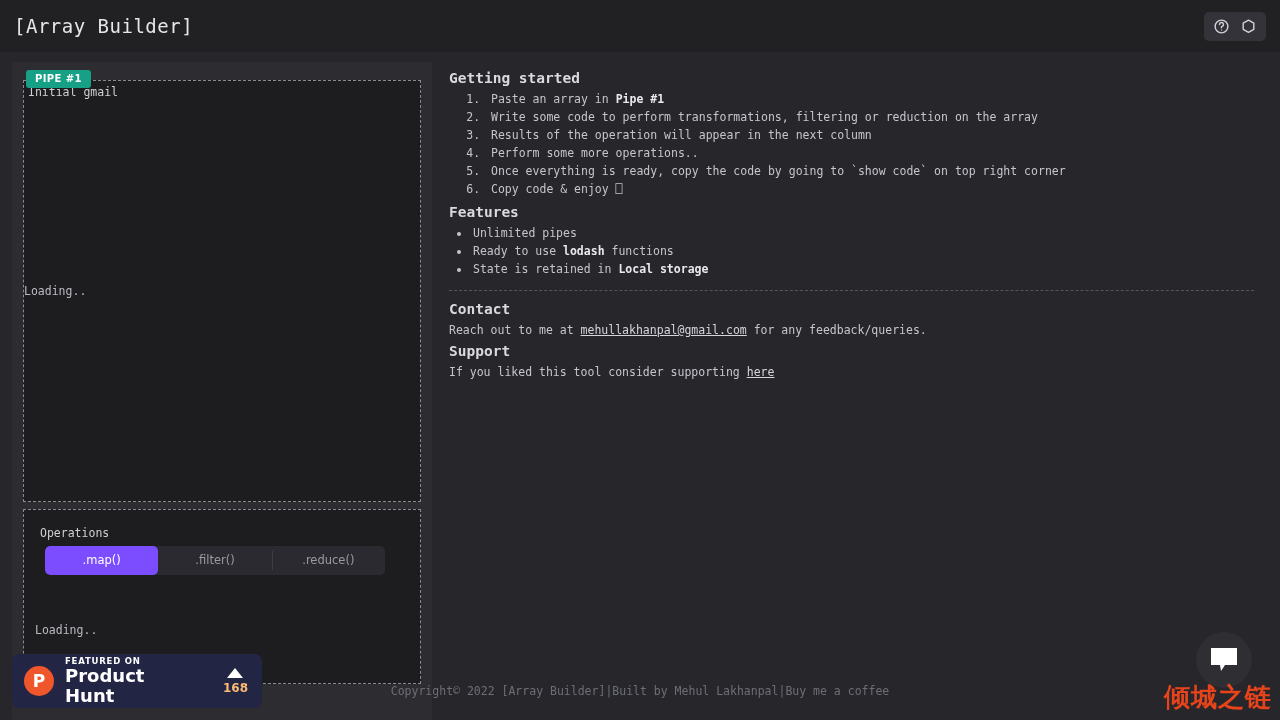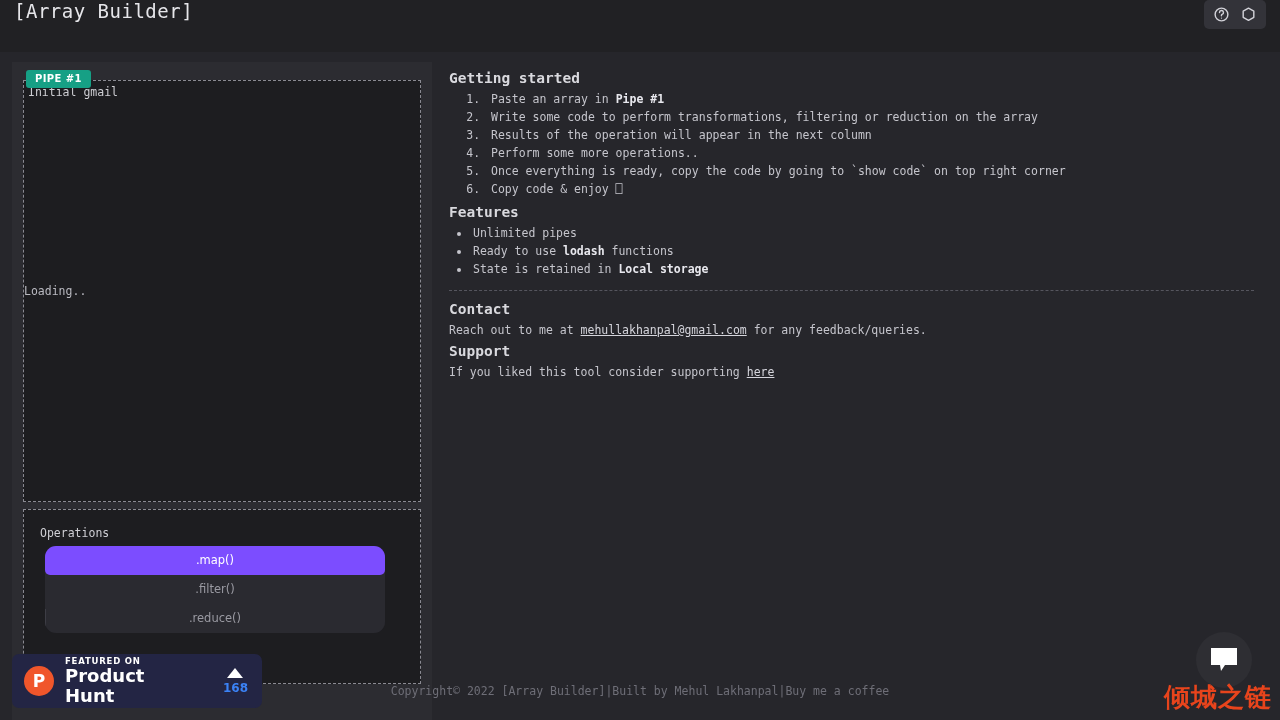--- a/index.html
+++ b/index.html
@@ -14,21 +14,21 @@
     font-family: "DejaVu Sans Mono", "Liberation Mono", monospace;
     color: #d8d8dc;
     position: relative;
   }
 
   
   .header {
     height: 52px;
     background: #212124;
     display: flex;
-    align-items: flex-start;
+    align-items: center;
     justify-content: space-between;
     padding: 0 14px 0 14px;
     box-sizing: border-box;
   }
   .app-title {
     font-size: 19px;
     letter-spacing: 0.5px;
     color: #e6e6ea;
     font-family: "DejaVu Sans Mono", "Liberation Mono", monospace;
   }
@@ -110,24 +110,23 @@
   }
   .ops-label {
     font-size: 11.5px;
     color: #cfcfd4;
     padding: 5px 0 0 5px;
   }
   .ops-tabs {
     display: flex;
     margin: 6px 0 0 10px;
     background: #2a2a30;
-    border-radius: 11px;
+    border-radius: 5px;
     width: 340px;
     overflow: hidden;
-    flex-direction: column;
   }
   .ops-tab {
     flex: 1 1 0;
     text-align: center;
     font-size: 11.5px;
     padding: 7px 0 8px 0;
     color: #9a9aa2;
     cursor: pointer;
     font-family: "DejaVu Sans", "Liberation Sans", sans-serif;
     position: relative;
@@ -242,21 +241,21 @@
     color: #ffffff;
   }
   .ph-name {
     font-size: 18px;
     font-weight: bold;
     color: #ffffff;
     line-height: 20px;
   }
   .ph-votes {
     text-align: center;
-    color: #3b82f6;
+    color: #fdba74;
     flex: 0 0 auto;
     padding-right: 2px;
     margin-left: 35px;
   }
   .ph-arrow {
     width: 0; height: 0;
     border-left: 8px solid transparent;
     border-right: 8px solid transparent;
     border-bottom: 10px solid #ffffff;
     margin: 0 auto 3px auto;

